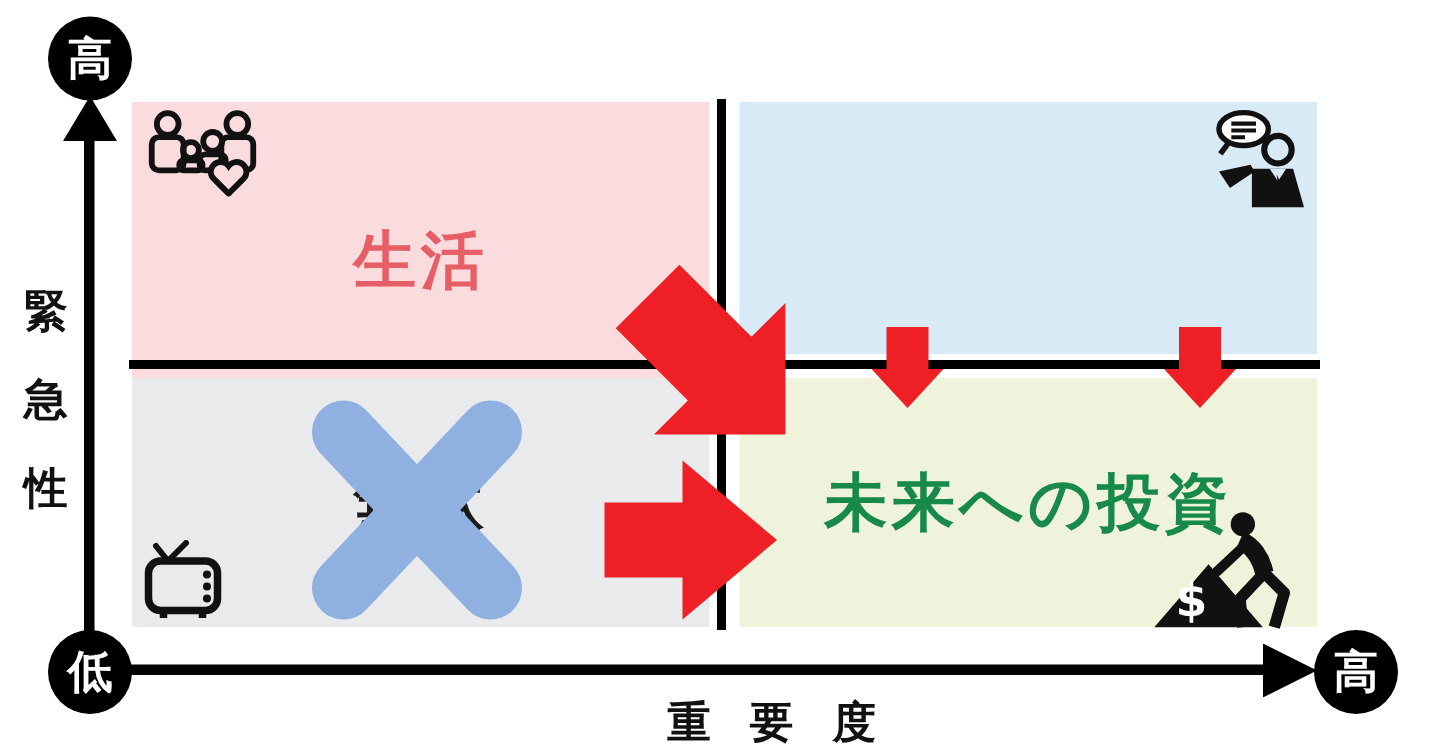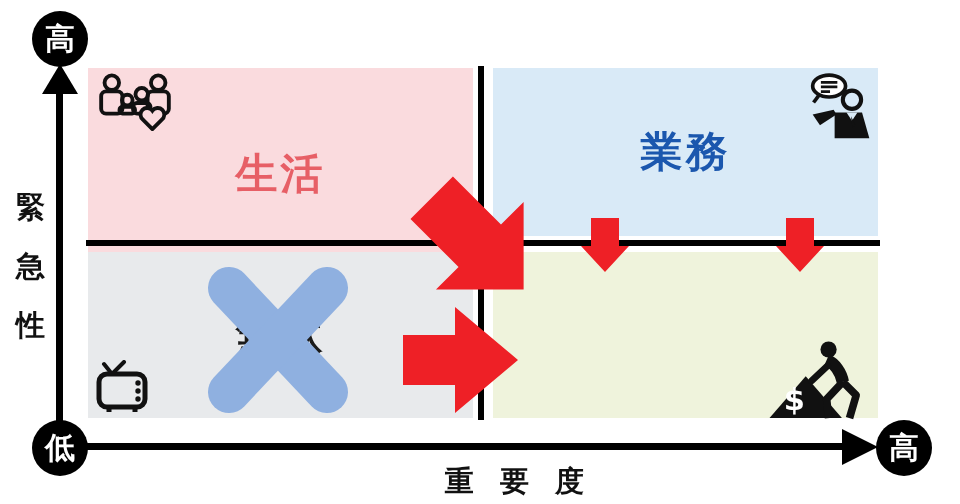--- a/index.html
+++ b/index.html
@@ -58,21 +58,20 @@
         <ellipse cx="22" cy="15" rx="18" ry="12" fill="#fff" stroke="#111" stroke-width="4"></ellipse>
         <path d="M11 25 L5 33" stroke="#111" stroke-width="4" fill="none"></path>
         <path d="M13 11 h18 M13 16 h18 M13 21 h10" stroke="#111" stroke-width="3" fill="none"></path>
         <circle cx="47" cy="30" r="10" fill="none" stroke="#111" stroke-width="4.5"></circle>
         <path d="M28 44 h30 l8 28 H28 z" fill="#111"></path>
         <path d="M30 46 L12 58 L4 46 L27 41 z" fill="#111"></path>
         <path d="M41 44 l6 9 6-9 z" fill="#d9eaf7"></path>
         <path d="M46 48 l1.5 12 3.5-1.5 z" fill="#111"></path>
       </svg>
     </span>
-    <span class="q-label" style="color: rgb(27, 87, 174);">業務</span>
   </div>
 
   <div class="q q-bl" style="background: rgb(232, 234, 236);">
     <span class="icon" style="left:115px;top:12px;">
       <svg width="150" height="152" viewBox="0 0 150 152" fill="none" stroke-linecap="round">
         <line class="cross-stroke" x1="26" y1="24" x2="124" y2="128" stroke="#8fb0e0" stroke-width="42"></line>
         <line class="cross-stroke" x1="124" y1="24" x2="26" y2="128" stroke="#8fb0e0" stroke-width="42"></line>
       </svg>
     </span>
     <span class="icon" style="left:8px;top:108px;">
@@ -93,20 +92,21 @@
       <svg width="106" height="80" viewBox="0 0 110 84">
         <polygon points="2,82 40,38 78,82" fill="#111"></polygon>
         <text x="28" y="74" font-size="32" font-weight="bold" fill="#fff" text-anchor="middle">$</text>
         <circle cx="64" cy="10" r="8.5" fill="#111"></circle>
         <path d="M62 21 C71 25 77 34 79 44" stroke="#111" stroke-width="13" fill="none"></path>
         <path d="M63 27 L46 43" stroke="#111" stroke-width="7" fill="none" stroke-linecap="round"></path>
         <path d="M79 44 L62 62 L64 82" stroke="#111" stroke-width="8" fill="none" stroke-linejoin="round"></path>
         <path d="M79 44 L93 58 L86 82" stroke="#111" stroke-width="8" fill="none" stroke-linejoin="round"></path>
       </svg>
     </span>
+    <span class="q-label" style="color: rgb(23, 137, 74);">未来への投資</span>
   </div>
 
   <div class="divider div-v"></div>
   <div class="divider div-h"></div>
 
   <div class="axis-line" style="left:56px;top:80px;width:7px;height:368px;"></div>
   <span class="axis-head" style="left:42px;top:64px;">
     <svg width="36" height="30" viewBox="0 0 36 30">
         <polygon points="18,0 0,30 36,30" fill="#000"></polygon>
       </svg>

